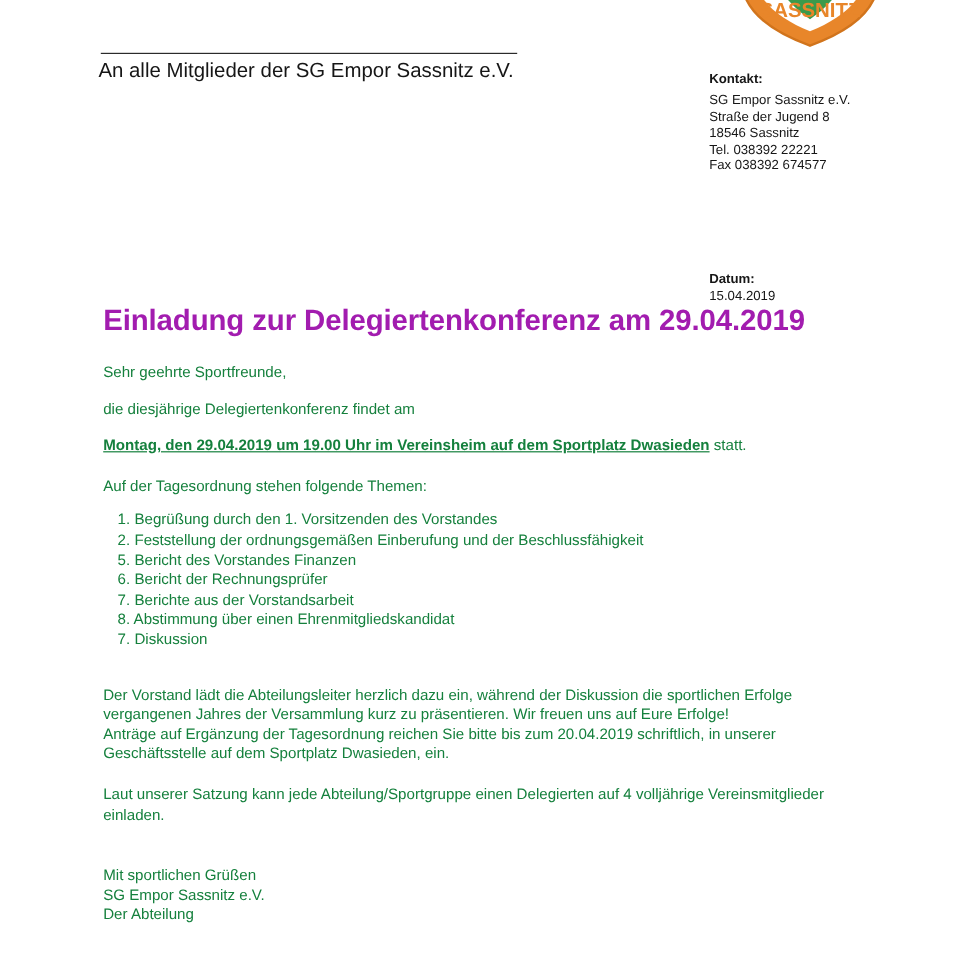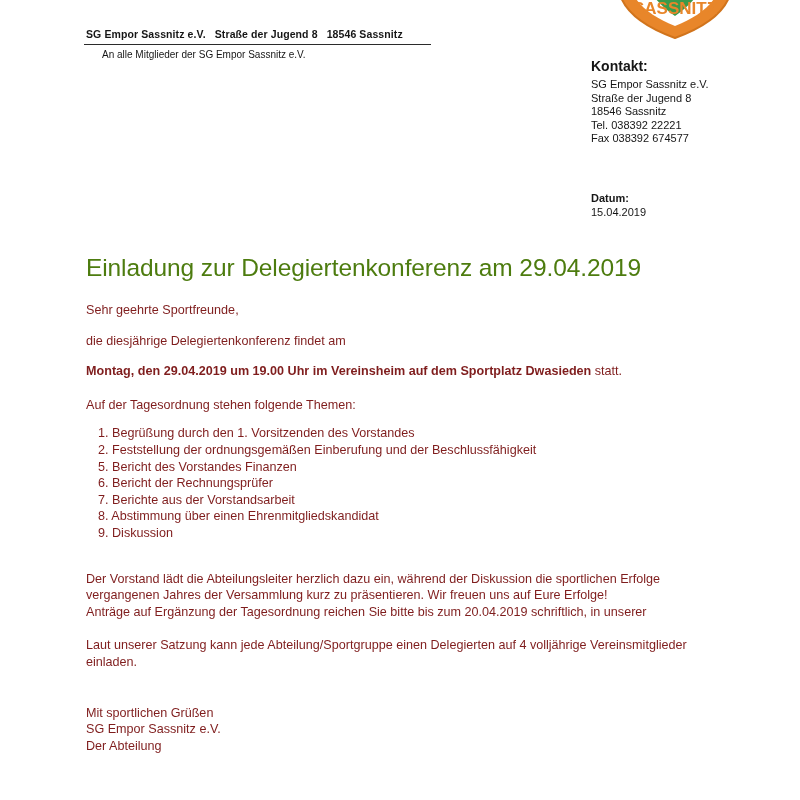--- a/index.html
+++ b/index.html
@@ -45,97 +45,96 @@
   .sender-underline {
     position: absolute;
     left: 84px;
     top: 44px;
     width: 347px;
     height: 1px;
     background: #2b2b2b;
   }
   .addressee {
     position: absolute;
-    left: 102px;
+    left: 82px;
     top: 49px;
-    font-size: 10px;
+    font-size: 17px;
     color: #161616;
   }
 
   
   .contact {
     position: absolute;
     left: 591px;
     top: 60px;
     font-size: 11px;
     line-height: 13.4px;
     color: #161616;
   }
   .contact .ct-title {
     font-weight: bold;
     margin-bottom: 5px;
-    font-size: 14px;
+    font-size: 11px;
   }
   .contact div { white-space: pre; }
 
   
   .datebox {
     position: absolute;
     left: 591px;
     top: 191px;
     font-size: 11px;
     line-height: 14px;
     color: #161616;
   }
-  .datebox .dt-title { font-weight: bold; }
+  .datebox .dt-title { font-weight: bold; margin-top: 35px; }
 
   
   .headline {
     position: absolute;
     left: 86px;
     top: 254px;
     font-size: 24.5px;
-    font-weight: normal;
+    font-weight: bold;
     letter-spacing: -0.1px;
-    color: #4d7c0f;
+    color: #a21caf;
     white-space: nowrap;
   }
 
   
   .body-text {
     position: absolute;
     left: 86px;
     top: 302px;
     width: 640px;
     font-size: 12.6px;
     line-height: 16.6px;
-    color: #7f1d1d;
+    color: #15803d;
   }
   .body-text p { margin: 0; }
   .gap-14 { height: 14px; }
   .gap-17 { height: 17px; }
-  .bold { font-weight: bold; }
+  .bold { font-weight: bold; text-decoration: underline; }
   .agenda { margin: 12px; padding: 0; list-style: none; }
   .agenda li { white-space: nowrap; }
 </style>
 </head>
 <body>
 
 <div class="page">
 
   <div class="logo">
     <svg viewBox="0 0 150 150" xmlns="http://www.w3.org/2000/svg" aria-hidden="true">
       <path d="M18 10 H132 V86 C132 112 108 130 75 142 C42 130 18 112 18 86 Z" fill="#e8862a" stroke="#d1741c" stroke-width="2"></path>
       <path d="M30 22 H120 V84 C120 105 100 120 75 130 C50 120 30 105 30 84 Z" fill="#ffffff"></path>
       <path d="M36 60 C52 48 62 66 75 76 C88 66 98 48 114 60 C108 92 90 110 75 120 C60 110 42 92 36 60 Z" fill="#3a9a4b"></path>
       <text x="75" y="118" text-anchor="middle" font-family="Liberation Sans, sans-serif" font-size="17" font-weight="bold" fill="#e8862a">SASSNITZ</text>
     </svg>
   </div>
 
-  <div class="sender-line">SG Empor Sassnitz e.V.   Straße der Jugend 8   18546 Sassnitz</div>
   <div class="sender-underline"></div>
 
   <div class="addressee">An alle Mitglieder der SG Empor Sassnitz e.V.</div>
 
   <div class="contact">
     <div class="ct-title">Kontakt:</div>
     <div>SG Empor Sassnitz e.V.</div>
     <div>Straße der Jugend 8</div>
     <div>18546 Sassnitz</div>
     <div>Tel. 038392 22221</div>
@@ -157,26 +156,27 @@
     <p><span class="bold">Montag, den 29.04.2019 um 19.00 Uhr im Vereinsheim auf dem Sportplatz Dwasieden</span><span> statt.</span></p>
     <div class="gap-17"></div>
     <p>Auf der Tagesordnung stehen folgende Themen:</p>
     <ul class="agenda">
       <li>1. Begrüßung durch den 1. Vorsitzenden des Vorstandes</li>
       <li>2. Feststellung der ordnungsgemäßen Einberufung und der Beschlussfähigkeit</li>
       <li>5. Bericht des Vorstandes Finanzen</li>
       <li>6. Bericht der Rechnungsprüfer</li>
       <li>7. Berichte aus der Vorstandsarbeit</li>
       <li>8. Abstimmung über einen Ehrenmitgliedskandidat</li>
-      <li>9. Diskussion</li>
+      <li>7. Diskussion</li>
     </ul>
     <div class="gap-17"></div>
     <p>Der Vorstand lädt die Abteilungsleiter herzlich dazu ein, während der Diskussion die sportlichen Erfolge</p>
     <p>vergangenen Jahres der Versammlung kurz zu präsentieren. Wir freuen uns auf Eure Erfolge!</p>
     <p>Anträge auf Ergänzung der Tagesordnung reichen Sie bitte bis zum 20.04.2019 schriftlich, in unserer</p>
+    <p>Geschäftsstelle auf dem Sportplatz Dwasieden, ein.</p>
     <div class="gap-17"></div>
     <p>Laut unserer Satzung kann jede Abteilung/Sportgruppe einen Delegierten auf 4 volljährige Vereinsmitglieder</p>
     <p>einladen.</p>
     <div class="gap-17"></div>
     <div class="gap-17"></div>
     <p>Mit sportlichen Grüßen</p>
     <p>SG Empor Sassnitz e.V.</p>
     <p>Der Abteilung</p>
   </div>
 

